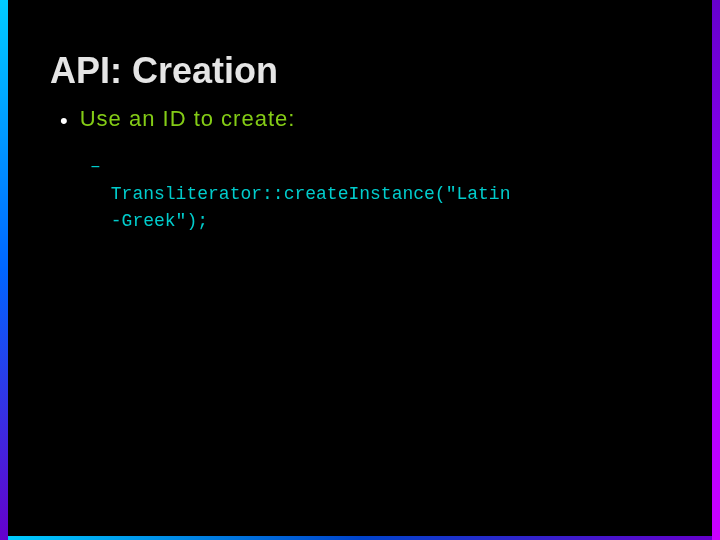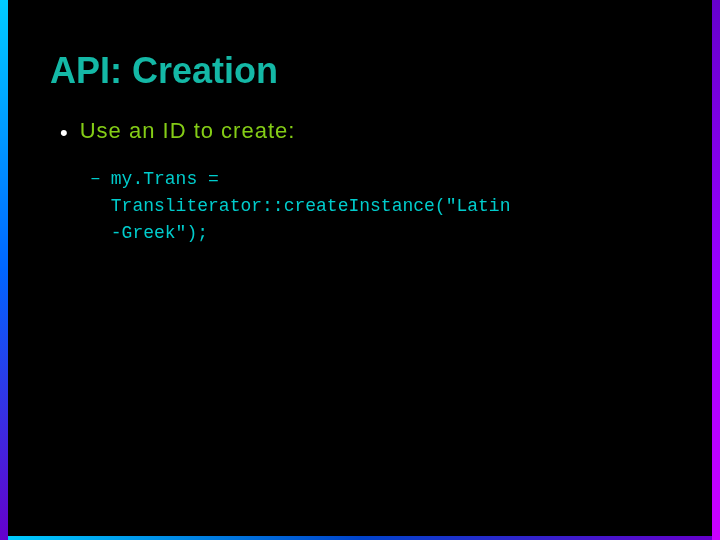--- a/index.html
+++ b/index.html
@@ -48,25 +48,25 @@
     .border-bottom {
       position: absolute;
       bottom: 0;
       left: 8px;
       right: 8px;
       height: 4px;
       background: linear-gradient(to right, #00ccff, #0044cc, #6600cc);
     }
 
     .slide-title {
-      color: #14b8a6;
+      color: #e5e5e5;
       font-family: Arial, Helvetica, sans-serif;
       font-size: 36px;
       font-weight: bold;
-      margin-bottom: 26px;
+      margin-bottom: 14px;
       margin-top: 10px;
     }
 
     .bullet-section {
       margin-left: 10px;
     }
 
     .bullet-item {
       display: flex;
       align-items: flex-start;
@@ -127,20 +127,20 @@
   <div class="bullet-section">
     <div class="bullet-item">
       <span class="bullet-dot">•</span>
       <span class="bullet-text mono">Use an ID to create:</span>
     </div>
 
     <div class="sub-bullet-section">
       <div class="sub-bullet-item">
         <span class="sub-bullet-dash">–</span>
         <div class="sub-bullet-text">
-          <span>my.Trans = </span><br>
+          <br>
           <span>Transliterator::createInstance("Latin</span><br>
           <span>-Greek");</span>
         </div>
       </div>
     </div>
   </div>
 </div>
 
 </body></html>

